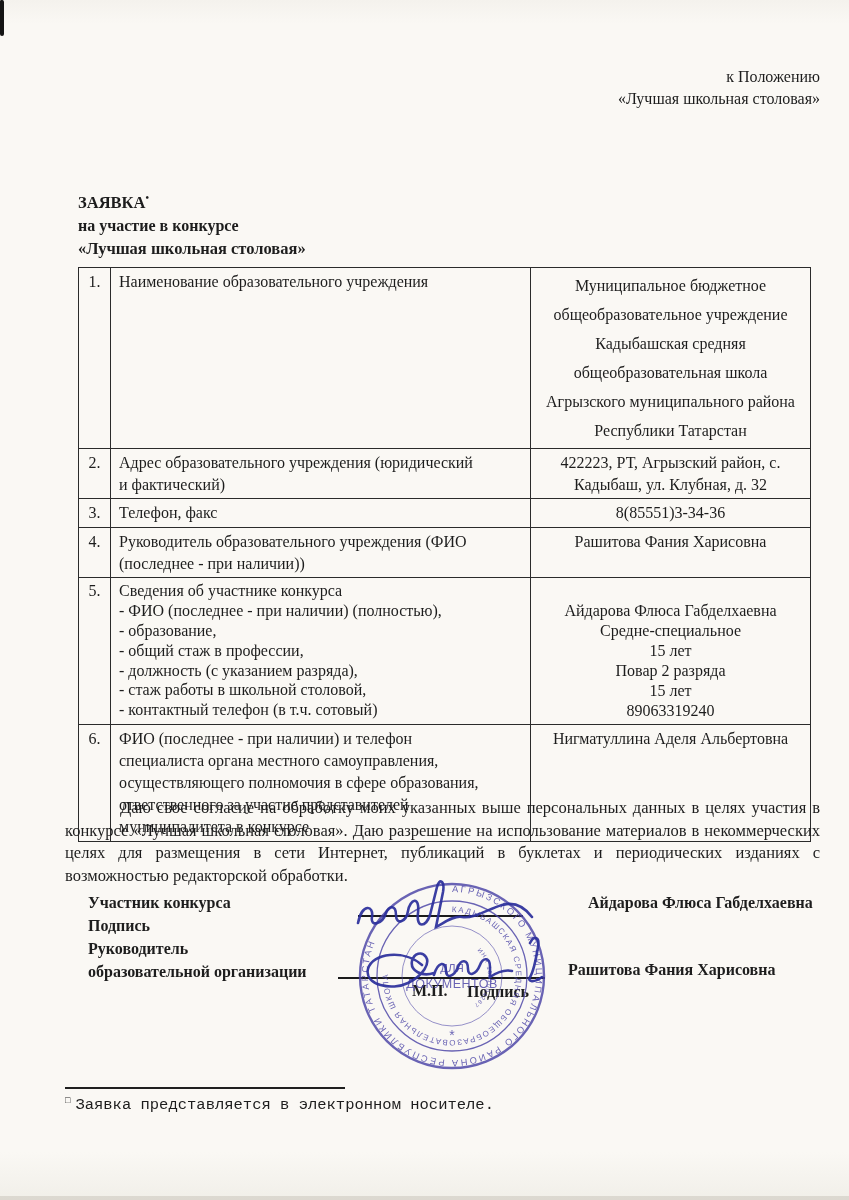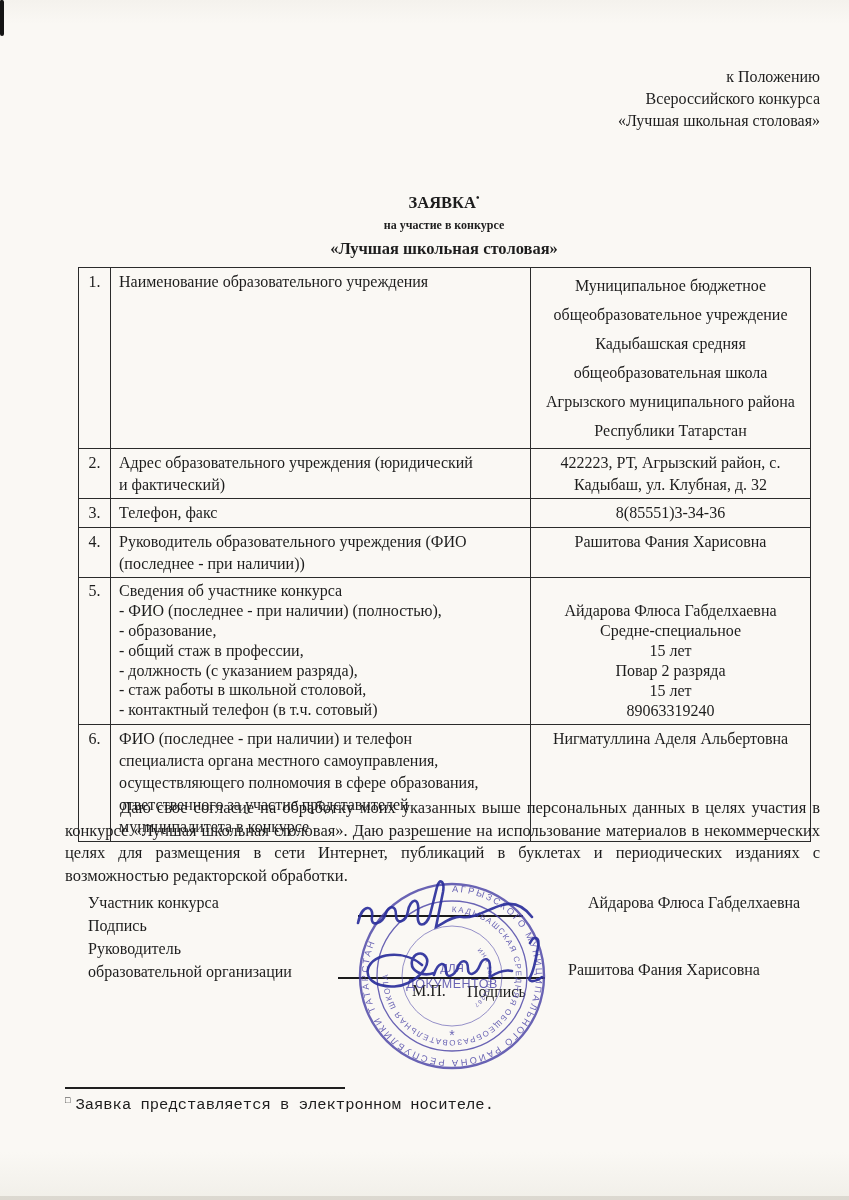--- a/index.html
+++ b/index.html
@@ -19,21 +19,21 @@
   .bottom-shade{position:absolute;left:0;bottom:0;width:100%;height:4px;background:rgba(90,80,60,.14);}
 
   .header-block{
     position:absolute;top:66px;right:29px;
     text-align:right;font-size:16px;line-height:22px;
   }
   .header-block .hl-bold{font-weight:bold;font-size:16.5px;}
 
   .title-block{
     position:absolute;left:78px;top:186px;width:732px;
-    text-align:center;font-weight:bold;line-height:23px;font-size:16.5px;
+    text-align:left;font-weight:bold;line-height:23px;font-size:16.5px;
   }
   .title-block sup{font-size:10px;}
 
   table.form{
     position:absolute;left:78px;top:267px;width:732px;
     border-collapse:collapse;table-layout:fixed;
     font-size:16px;line-height:21.6px;
   }
   table.form td{
     border:1.8px solid #2b2b2b;
@@ -50,21 +50,21 @@
   tr.r5 td{line-height:19.8px;}
   tr.r5 td.val{padding-top:23px;line-height:20px;}
   tr.r6 td{line-height:22px;}
 
   .consent{
     position:absolute;left:65px;top:797px;width:755px;
     font-size:16.5px;line-height:22.5px;
     text-align:justify;text-indent:55px;
   }
 
-  .sig-text{position:absolute;font-size:16px;white-space:nowrap;}
+  .sig-text{position:absolute;font-size:16px;white-space:nowrap;font-weight:bold;}
   .sig-line{position:absolute;height:2px;background:#1b1b1b;}
   .line1{left:358px;top:915px;width:165px;}
   .line2{left:338px;top:977px;width:207px;}
 
   .stamp-svg{position:absolute;left:352px;top:880px;opacity:.82;}
   .signatures-svg{position:absolute;left:330px;top:863px;}
 
   .footnote-rule{position:absolute;left:65px;top:1087px;width:280px;height:2px;background:#1f1f1f;}
   .footnote{position:absolute;left:65px;top:1096px;font-size:15.5px;font-family:Liberation Mono, monospace;}
   .footnote .fmark{font-size:9px;vertical-align:6px;margin-right:5px;}
@@ -73,27 +73,26 @@
 <body>
 
 <div class="page">
 
   <div class="edge-sliver sliver-a"></div>
   <div class="edge-sliver sliver-b"></div>
   <div class="bottom-shade"></div>
 
   <div class="header-block">
     <div>к Положению</div>
-    <div>Всероссийского конкурса</div>
     <div>«Лучшая школьная столовая»</div>
   </div>
 
   <div class="title-block">
     <div><span>ЗАЯВКА</span><sup>•</sup></div>
-    <div style="font-size:12px">на участие в конкурсе</div>
+    <div style="font-size:16px">на участие в конкурсе</div>
     <div>«Лучшая школьная столовая»</div>
   </div>
 
   <table class="form">
     <colgroup>
         <col style="width:32px">
         <col style="width:420px">
         <col style="width:280px">
       </colgroup>
     <tbody>

